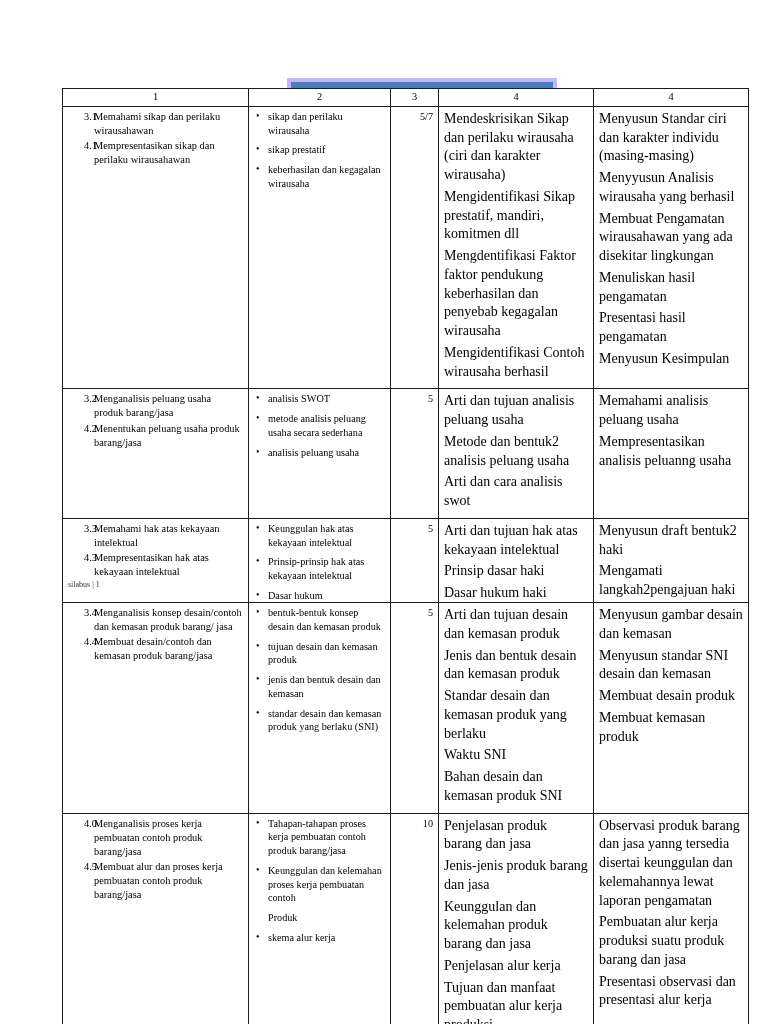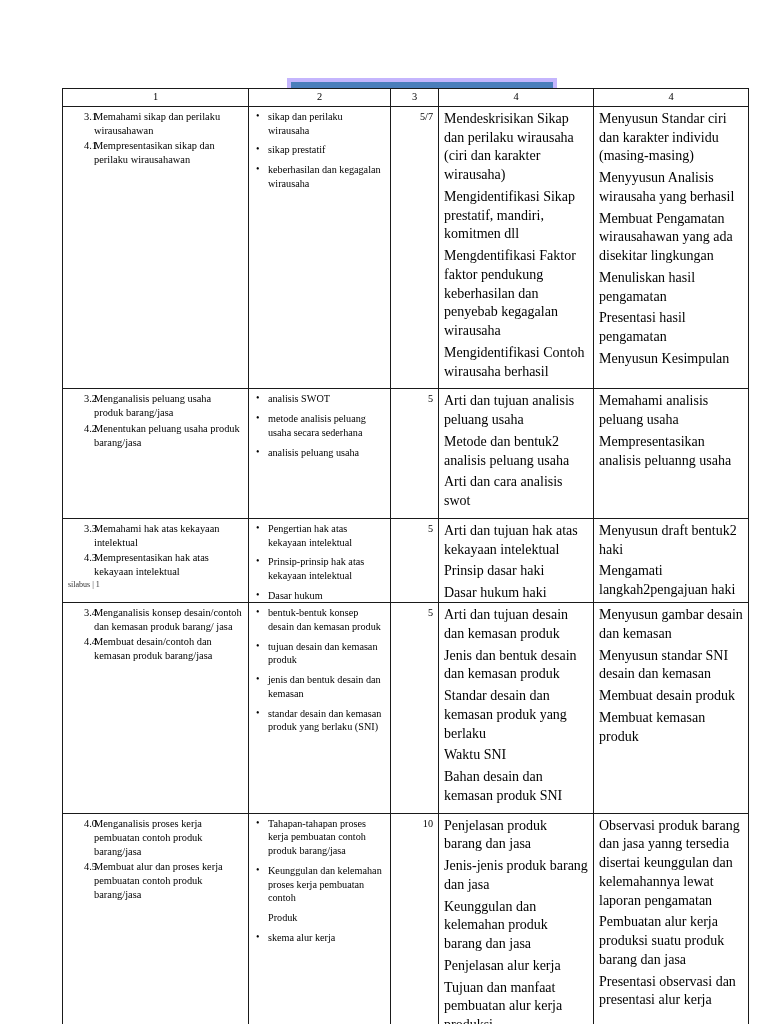--- a/index.html
+++ b/index.html
@@ -248,21 +248,21 @@
       <tr class="data-row">
         <td class="kd-cell">
           <ul class="kd-list">
               <li><span class="kd-num">3.3</span><span>Memahami hak atas kekayaan intelektual</span></li>
               <li><span class="kd-num">4.3</span><span>Mempresentasikan hak atas kekayaan intelektual</span></li>
             </ul>
           <div class="footnote">silabus | 1</div>
         </td>
         <td class="mp-cell">
           <ul class="bullets">
-              <li class="has-bullet">Pengertian hak atas kekayaan intelektual</li>
+              <li class="has-bullet">Keunggulan hak atas kekayaan intelektual</li>
               <li class="has-bullet">Prinsip-prinsip hak atas kekayaan intelektual</li>
               <li class="has-bullet">Dasar hukum</li>
             </ul>
         </td>
         <td class="alokasi">5</td>
         <td>
           <ul class="plain-list">
               <li>Arti dan tujuan hak atas kekayaan intelektual</li>
               <li>Prinsip dasar haki</li>
               <li>Dasar hukum haki</li>

